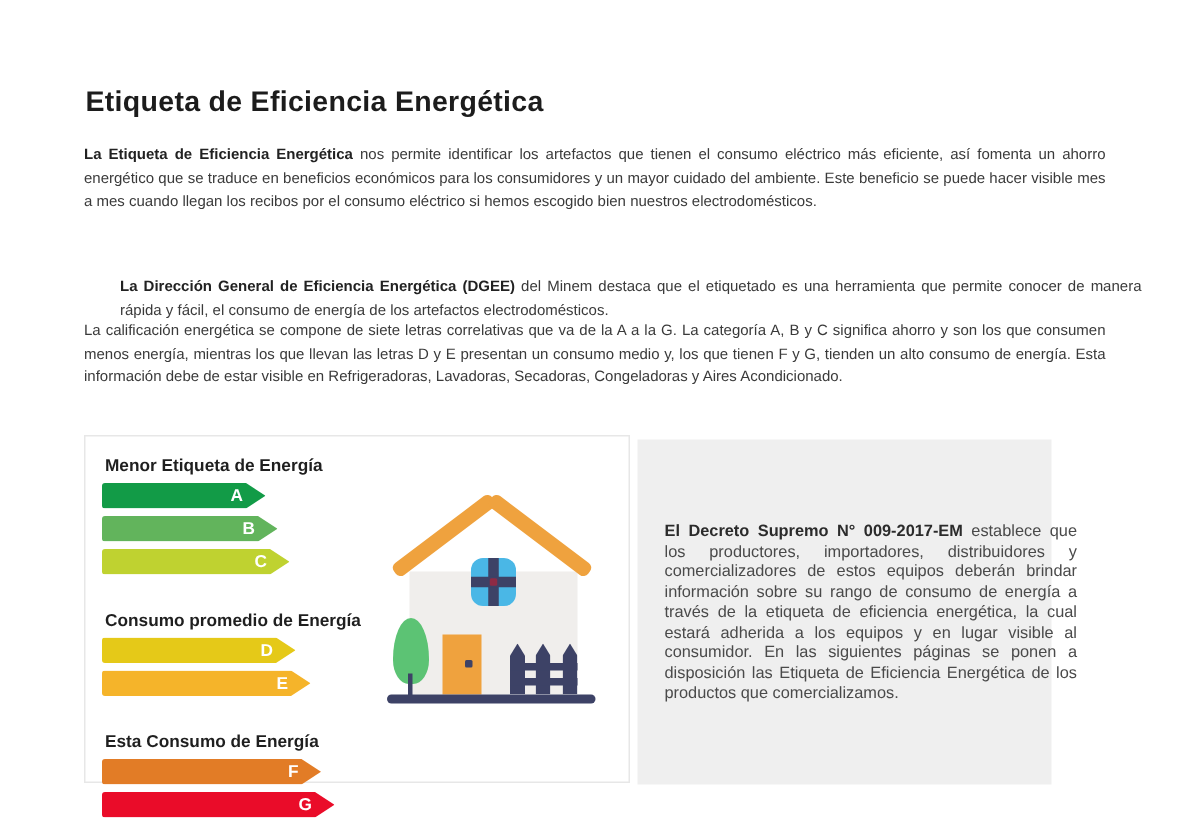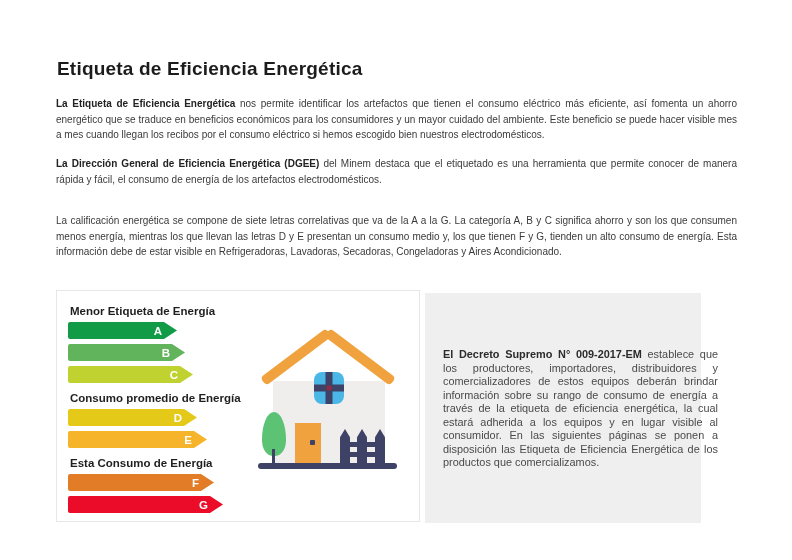--- a/index.html
+++ b/index.html
@@ -13,37 +13,37 @@
     position:absolute; left:57px; top:58px;
     font-size:19px; font-weight:700; color:#1c1c1c; letter-spacing:.2px;text-align:center;
   }
   .body-par {
     position:absolute; left:56px; width:681px;
     font-size:10px; line-height:15.5px; color:#3a3a3a;
     text-align:justify;
   }
   .body-par b { color:#222; }
   .p1 { top:96px; }
-  .p2 { top:156px; }
+  .p2 { top:184px;margin-left:24px; }
   .p3 { top:213px; }
 
   
   .scale-panel {
     position:absolute; left:56px; top:290px; width:364px; height:232px;
     background:#fff; border:1px solid #e7e7e7;
   }
   .scale {
     position:absolute; left:11px; top:14px;
     display:flex; flex-direction:column; align-items:flex-start;
   }
   .scale-label {
     font-size:11.5px; font-weight:700; color:#1f1f1f; line-height:13px;
     margin:0 0 4px 2px;
   }
-  .scale-label.mid { margin-top:4px; }
+  .scale-label.mid { margin-top:20px; }
   .arrow {
     position:relative; height:17px; margin-bottom:5px;
     clip-path: polygon(0 0, calc(100% - 13px) 0, 100% 50%, calc(100% - 13px) 100%, 0 100%);
     border-top-left-radius:2px; border-bottom-left-radius:2px;
   }
   .arrow span {
     position:absolute; right:15px; top:50%; transform:translateY(-50%);
     color:#fff; font-weight:700; font-size:11.5px;
   }
 

